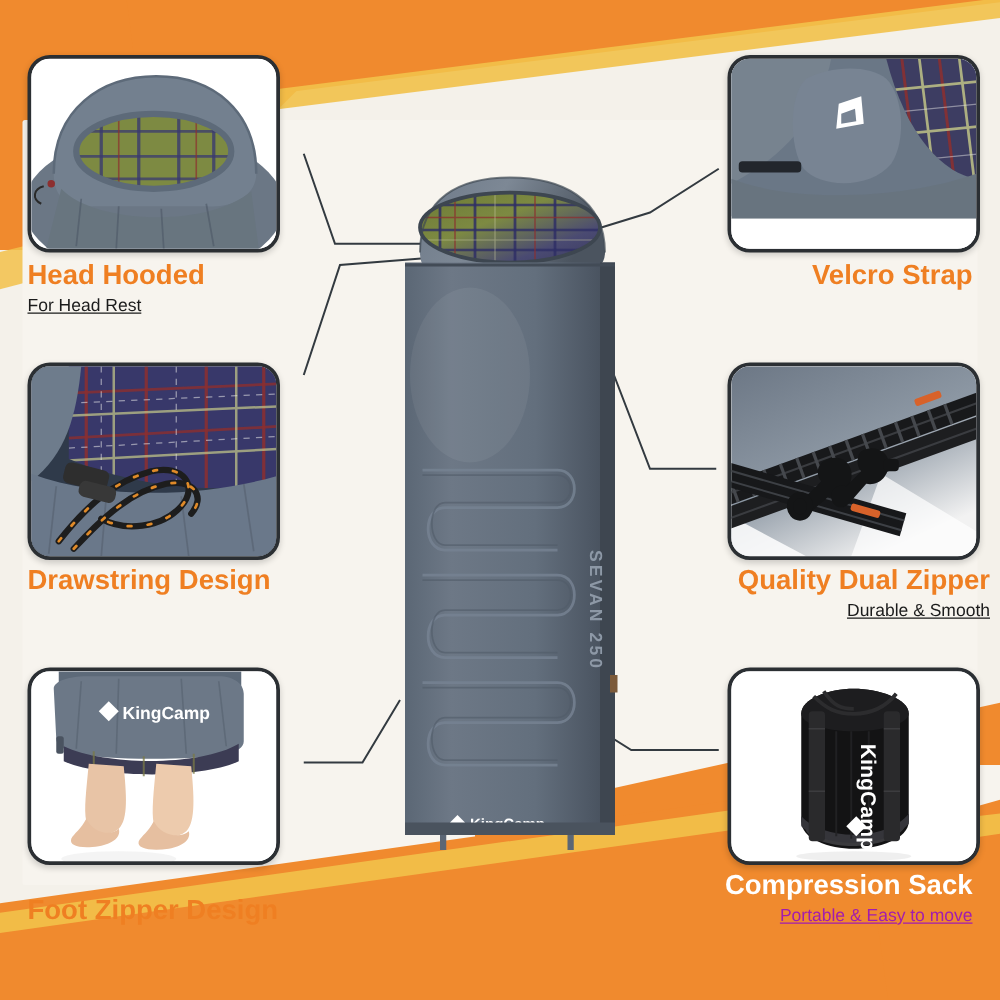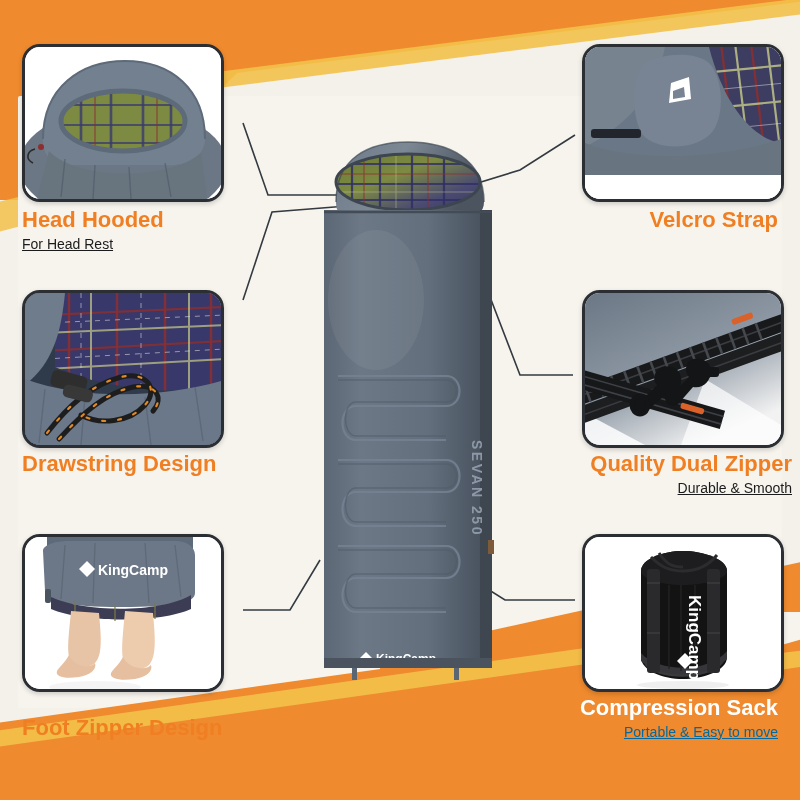--- a/index.html
+++ b/index.html
@@ -88,21 +88,21 @@
     font-size:22px;font-weight:bold;color:#ef7f22;line-height:1.12;
     white-space:nowrap;
   }
   .cap .s{
     font-size:14px;color:#1b1b1b;line-height:1.2;margin-top:3px;
     white-space:nowrap;
     text-decoration:underline;
   }
   .cap.right{text-align:right;}
   .cap.onorange .t{color:#ffffff;text-align:right;}
-  .cap.onorange .s{color:#0369a1;}
+  .cap.onorange .s{color:#a21caf;}
 
   
   #main-product{position:absolute;left:296px;top:140px;width:224px;height:540px;}
 </style>
 </head>
 <body>
 
 <div id="stage">
 
   <div class="bg-layer">

